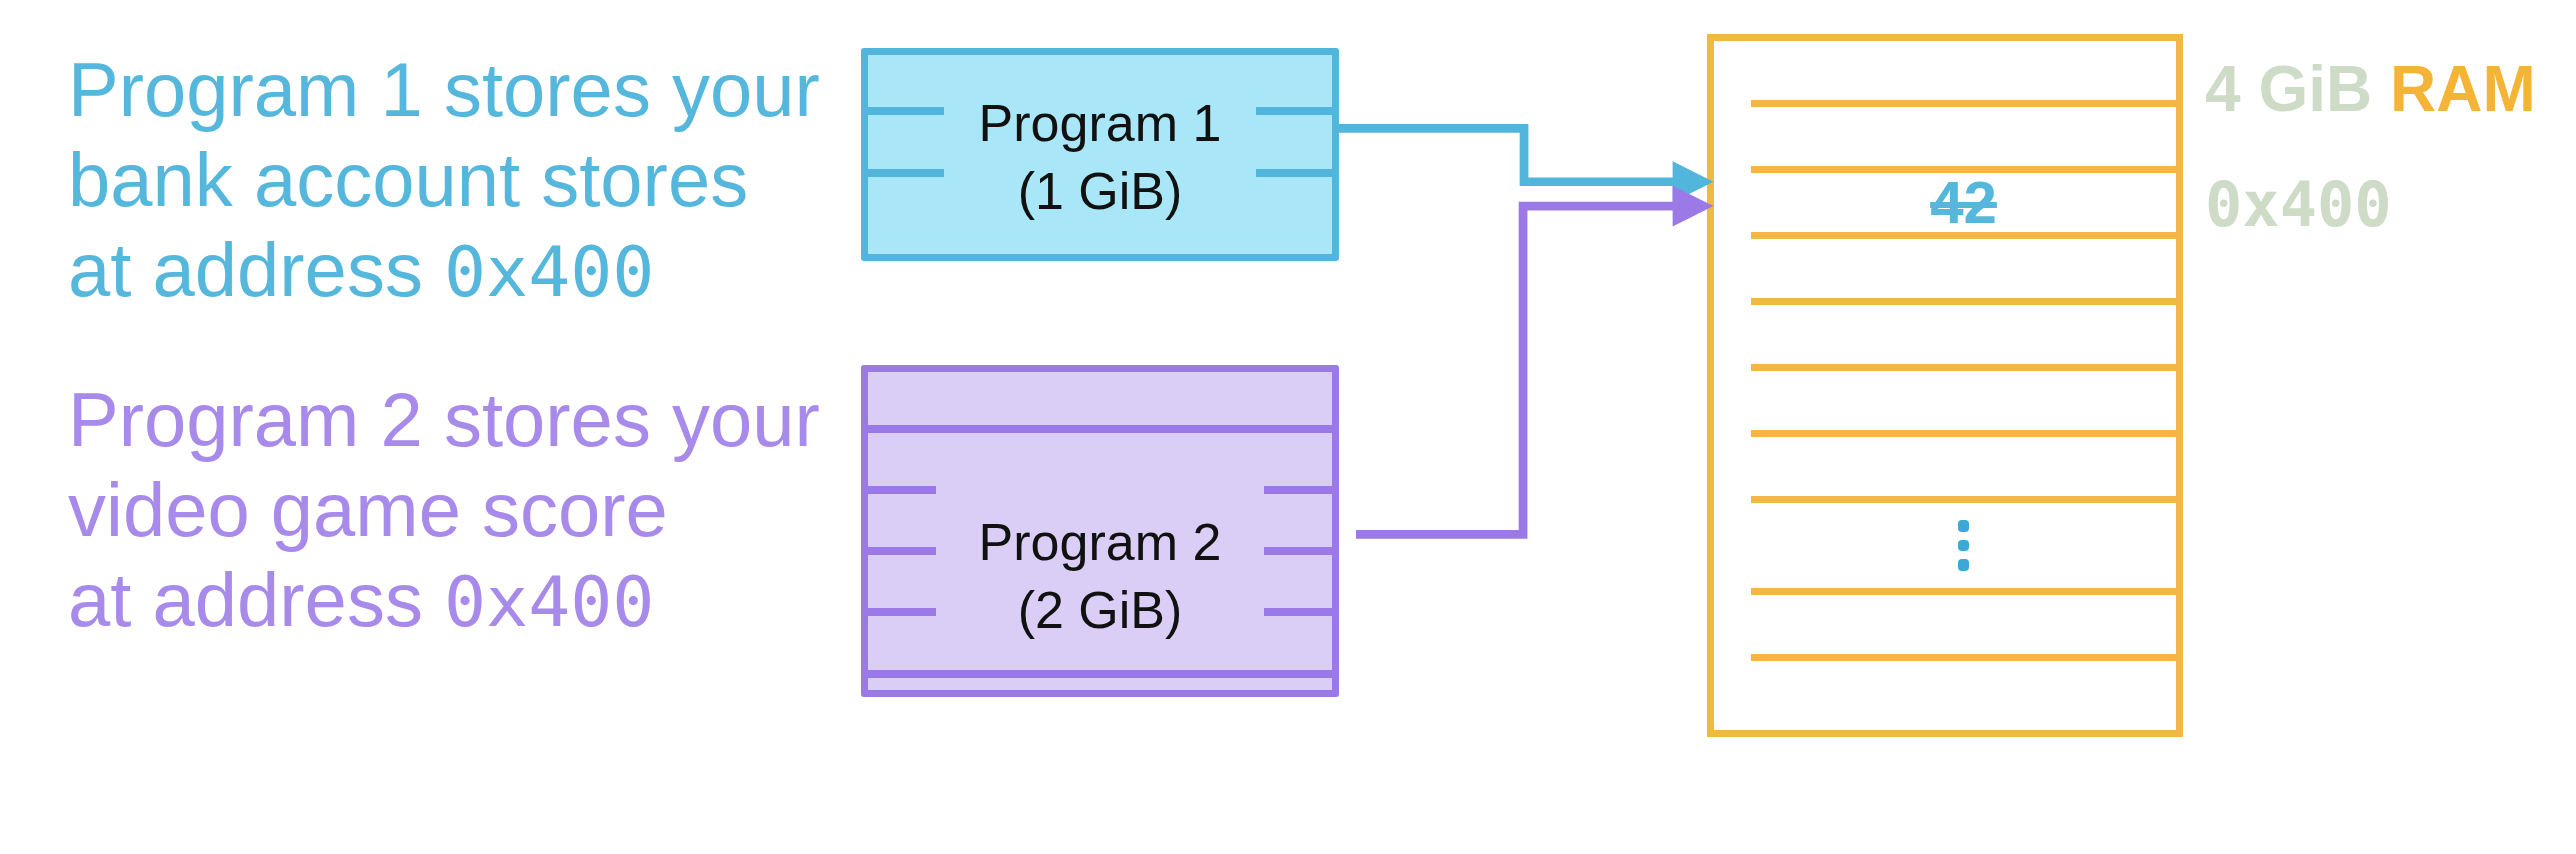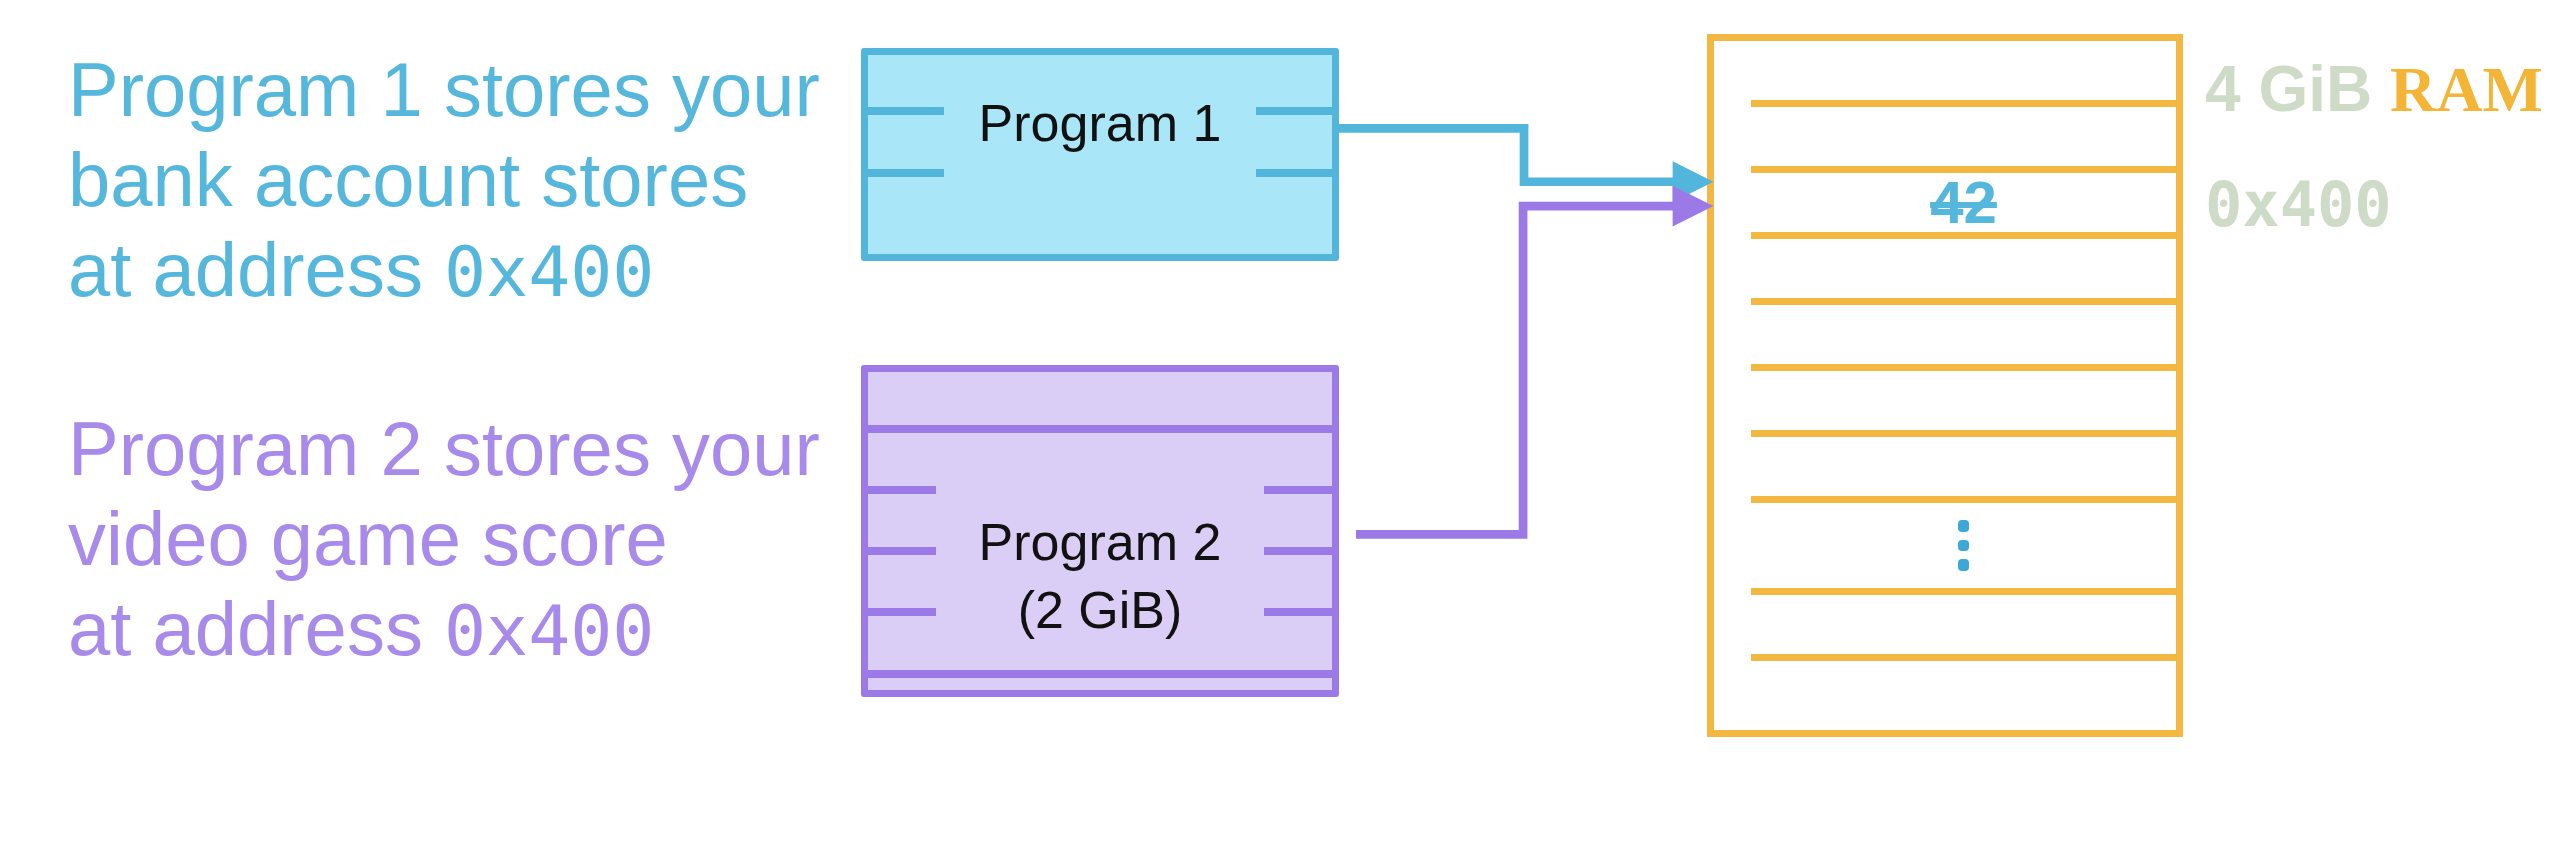--- a/index.html
+++ b/index.html
@@ -5,21 +5,21 @@
   html,body{margin:0;padding:0;background:#fff;}
   .canvas{
     position:relative;width:2576px;height:855px;background:var(--bg);
     font-family:"Liberation Sans",sans-serif;overflow:hidden;
   }
   .mono{font-family:"DejaVu Sans Mono",monospace;font-size:0.92em;}
 
   
   .annotation{position:absolute;left:68px;font-size:76px;line-height:90px;font-weight:400;}
   .annotation.cyan{color:var(--cyanText);top:45px;}
-  .annotation.purple{color:var(--purpleText);top:404px;}
+  .annotation.purple{color:var(--purpleText);top:375px;}
 
   
   .prog-box{position:absolute;left:861px;width:478px;box-sizing:border-box;border-radius:2.9px;}
   .prog-box.p1{top:48px;height:213px;border:7.8px solid var(--cyan);background:var(--cyanFill);}
   .prog-box.p2{top:365px;height:332px;border:7.8px solid var(--purple);background:var(--purpleFill);}
   .prog-label{position:absolute;left:0;width:100%;text-align:center;color:var(--ink);
     font-size:52px;line-height:68px;}
   .p1 .prog-label{top:34px;}
   .p2 .prog-label{top:136px;}
   .tick{position:absolute;height:7.8px;width:76px;}
@@ -39,21 +39,21 @@
   .ram-row:first-child{border-top:none;}
   .ram-row.dots-row{height:85px;flex-direction:column;gap:7.8px;}
   .ram-row.value-row{font-size:60px;font-weight:600;gap:15.5px;}
   .old-val{color:var(--cyanText);text-decoration:line-through;text-decoration-thickness:5.8px;}
   .new-val{color:var(--purpleText);}
   .dot{width:10.7px;height:11.7px;border-radius:3.9px;background:var(--dot);}
 
   
   .ram-title{position:absolute;left:2205px;top:52px;font-size:64px;line-height:74px;white-space:nowrap;}
   .ram-capacity{color:var(--sage);font-weight:600;}
-  .ram-name{color:var(--orangeText);font-weight:800;font-family:Liberation Serif, serif;}
+  .ram-name{color:var(--orangeText);font-weight:800;}
   .ram-addr{position:absolute;left:2205px;top:168px;font-size:62px;line-height:74px;
     font-family:"DejaVu Sans Mono",monospace;font-weight:600;color:var(--sage);}
 
   .arrows{position:absolute;left:0;top:0;z-index:5;pointer-events:none;}
 </style>
 </head>
 <body>
 
 <div class="canvas">
 
@@ -69,20 +69,21 @@
     <div><span>at address </span><span class="mono">0x400</span></div>
   </div>
 
   <div class="prog-box p1">
     <div class="tick l t1"></div>
     <div class="tick l t2"></div>
     <div class="tick r t1"></div>
     <div class="tick r t2"></div>
     <div class="prog-label">
       <div>Program 1</div>
+      <div>(1 GiB)</div>
     </div>
   </div>
 
   <div class="prog-box p2">
     <div class="fullline f1"></div>
     <div class="fullline f2"></div>
     <div class="tick l t1"></div>
     <div class="tick l t2"></div>
     <div class="tick l t3"></div>
     <div class="tick r t1"></div>

